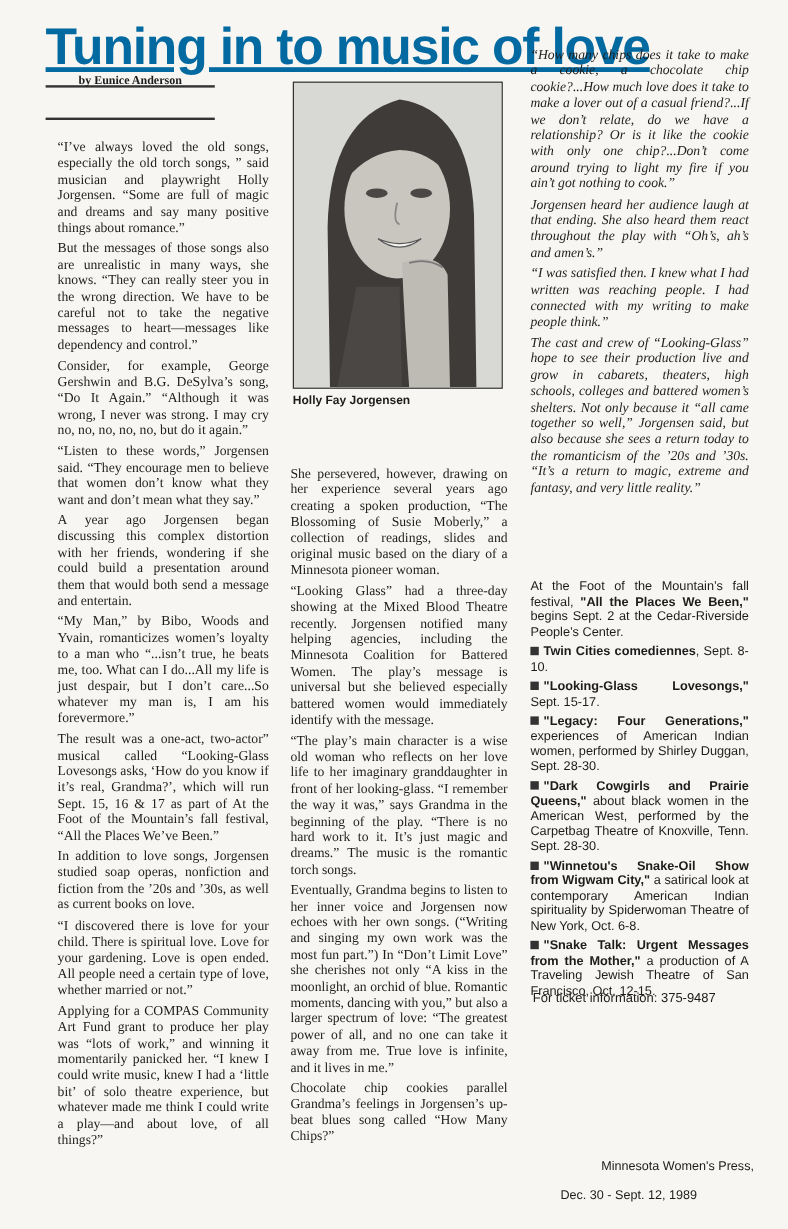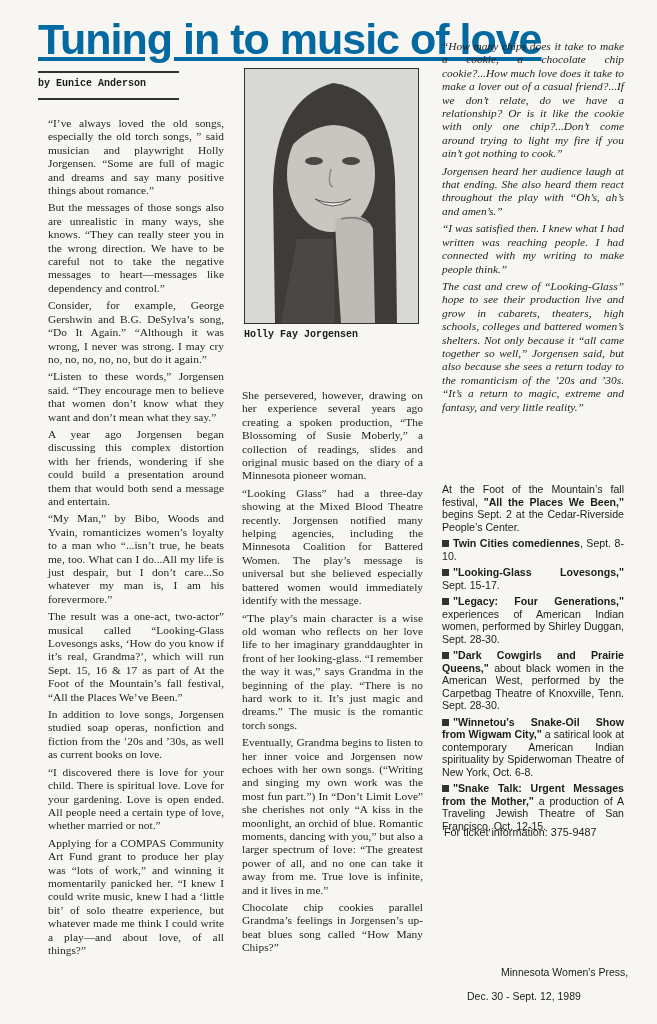--- a/index.html
+++ b/index.html
@@ -22,30 +22,30 @@
     text-align: justify; color: #1e1e1e;
   }
   .col p { margin: 0 0 4px 0; }
   #col1 { left: 48px; top: 117px; width: 176px; }
   #col2 { left: 242px; top: 389px; width: 181px; }
   #col3 { left: 442px; top: 40px; width: 182px; font-style: italic; }
   .rule { position: absolute; left: 38px; width: 141px; height: 2px; background: #333; }
   .rule.top { top: 71px; }
   .rule.bot { top: 98px; }
   .byline {
-    position: absolute; left: 38px; top: 78px; width: 141px; text-align: left;
-    font-family: Liberation Mono, monospace; font-weight: bold; font-size: 10px;
+    position: absolute; left: 38px; top: 62px; width: 141px; text-align: center;
+    font-family: Liberation Serif, serif; font-weight: bold; font-size: 10px;
   }
   .photo {
     position: absolute; left: 244px; top: 68px; width: 173px; height: 254px;
     border: 1.5px solid #333; background: #d4d4d0; overflow: hidden;
   }
   .caption {
     position: absolute; left: 244px; top: 329px;
-    font-family: Liberation Mono, monospace; font-weight: bold; font-size: 10px; text-align: right;
+    font-family: Liberation Sans, sans-serif; font-weight: bold; font-size: 10px; text-align: right;
   }
   .sans {
     font-family: "Liberation Sans", sans-serif; font-size: 10.6px; line-height: 12.5px;
   }
   #festival { position: absolute; left: 442px; top: 483px; width: 182px; text-align: justify; }
   #festival p { margin: 0 0 4px 0; }
   .sq { display: inline-block; width: 7px; height: 7px; background: #333; margin-right: 4px; vertical-align: 0px; }
   b.sansb { font-weight: bold; }
   .ticket { position: absolute; left: 444px; top: 826px; font-family: "Liberation Sans", sans-serif; font-size: 10.8px; }
   .source { position: absolute; left: 465px; top: 966px; font-family: "Liberation Sans", sans-serif; font-size: 10.5px; padding-left: 36px; }

